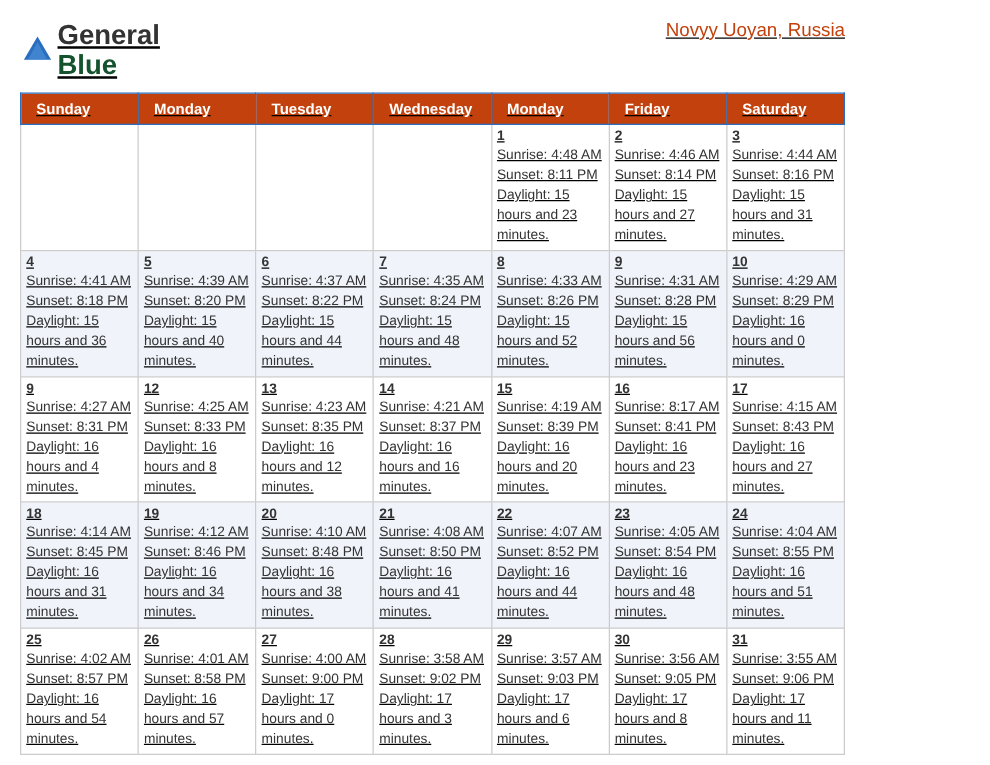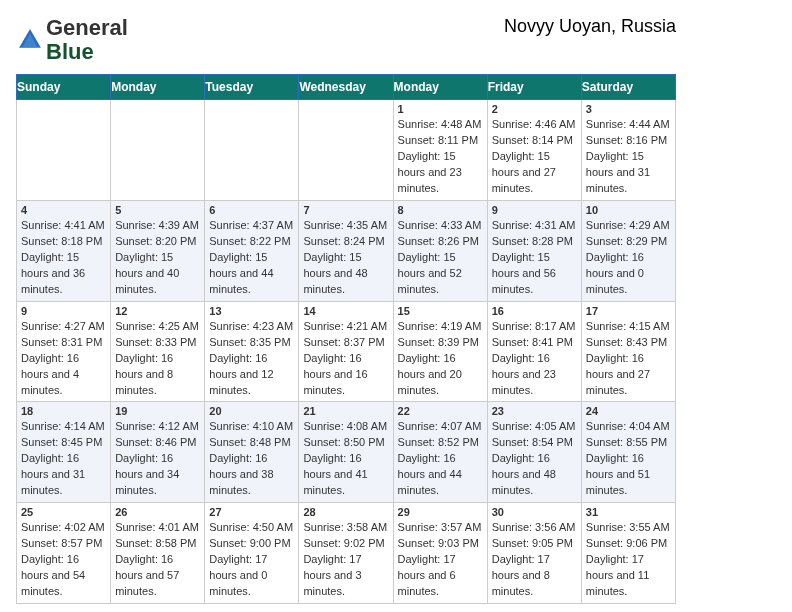--- a/index.html
+++ b/index.html
@@ -9,20 +9,21 @@
       width: 792px;
       height: 612px;
       overflow: hidden;
     }
     .page {
       width: 692px;
       height: 612px;
       padding: 16px;
       display: flex;
       flex-direction: column;
+      text-decoration: underline;
     }
     .header {
       display: flex;
       justify-content: space-between;
       align-items: flex-start;
       margin-bottom: 10px;
     }
     .logo {
       display: flex;
       align-items: center;
@@ -41,36 +42,36 @@
     }
     .title-block {
       text-align: right;
     }
     .title-month {
       font-size: 32px;
       font-weight: bold;
       color: #333;
     }
     .title-location {
-      font-size: 18px;
-      color: #000000;
+      font-size: 15px;
+      color: #c2410c;
     }
     .calendar {
       flex: 1;
       border: 1px solid #ccc;
       border-collapse: collapse;
       width: 100%;
       table-layout: fixed;
     }
     .calendar th {
-      background: #0f766e;
+      background: #c2410c;
       color: #fff;
       font-size: 12px;
       font-weight: bold;
-      padding: 5px 0;
+      padding: 5px 12px;
       border: 1px solid #2a6ebf;
       text-align: left;
     }
     .calendar td {
       border: 1px solid #ccc;
       vertical-align: top;
       padding: 3px 4px;
       font-size: 9.5px;
       color: #333;
       background: #fff;
@@ -326,21 +327,21 @@
           </td>
           <td>
             <span class="day-number">26</span>
             <div class="day-info">Sunrise: 4:01 AM
 Sunset: 8:58 PM
 Daylight: 16 hours
 and 57 minutes.</div>
           </td>
           <td>
             <span class="day-number">27</span>
-            <div class="day-info">Sunrise: 4:50 AM
+            <div class="day-info">Sunrise: 4:00 AM
 Sunset: 9:00 PM
 Daylight: 17 hours
 and 0 minutes.</div>
           </td>
           <td>
             <span class="day-number">28</span>
             <div class="day-info">Sunrise: 3:58 AM
 Sunset: 9:02 PM
 Daylight: 17 hours
 and 3 minutes.</div>

